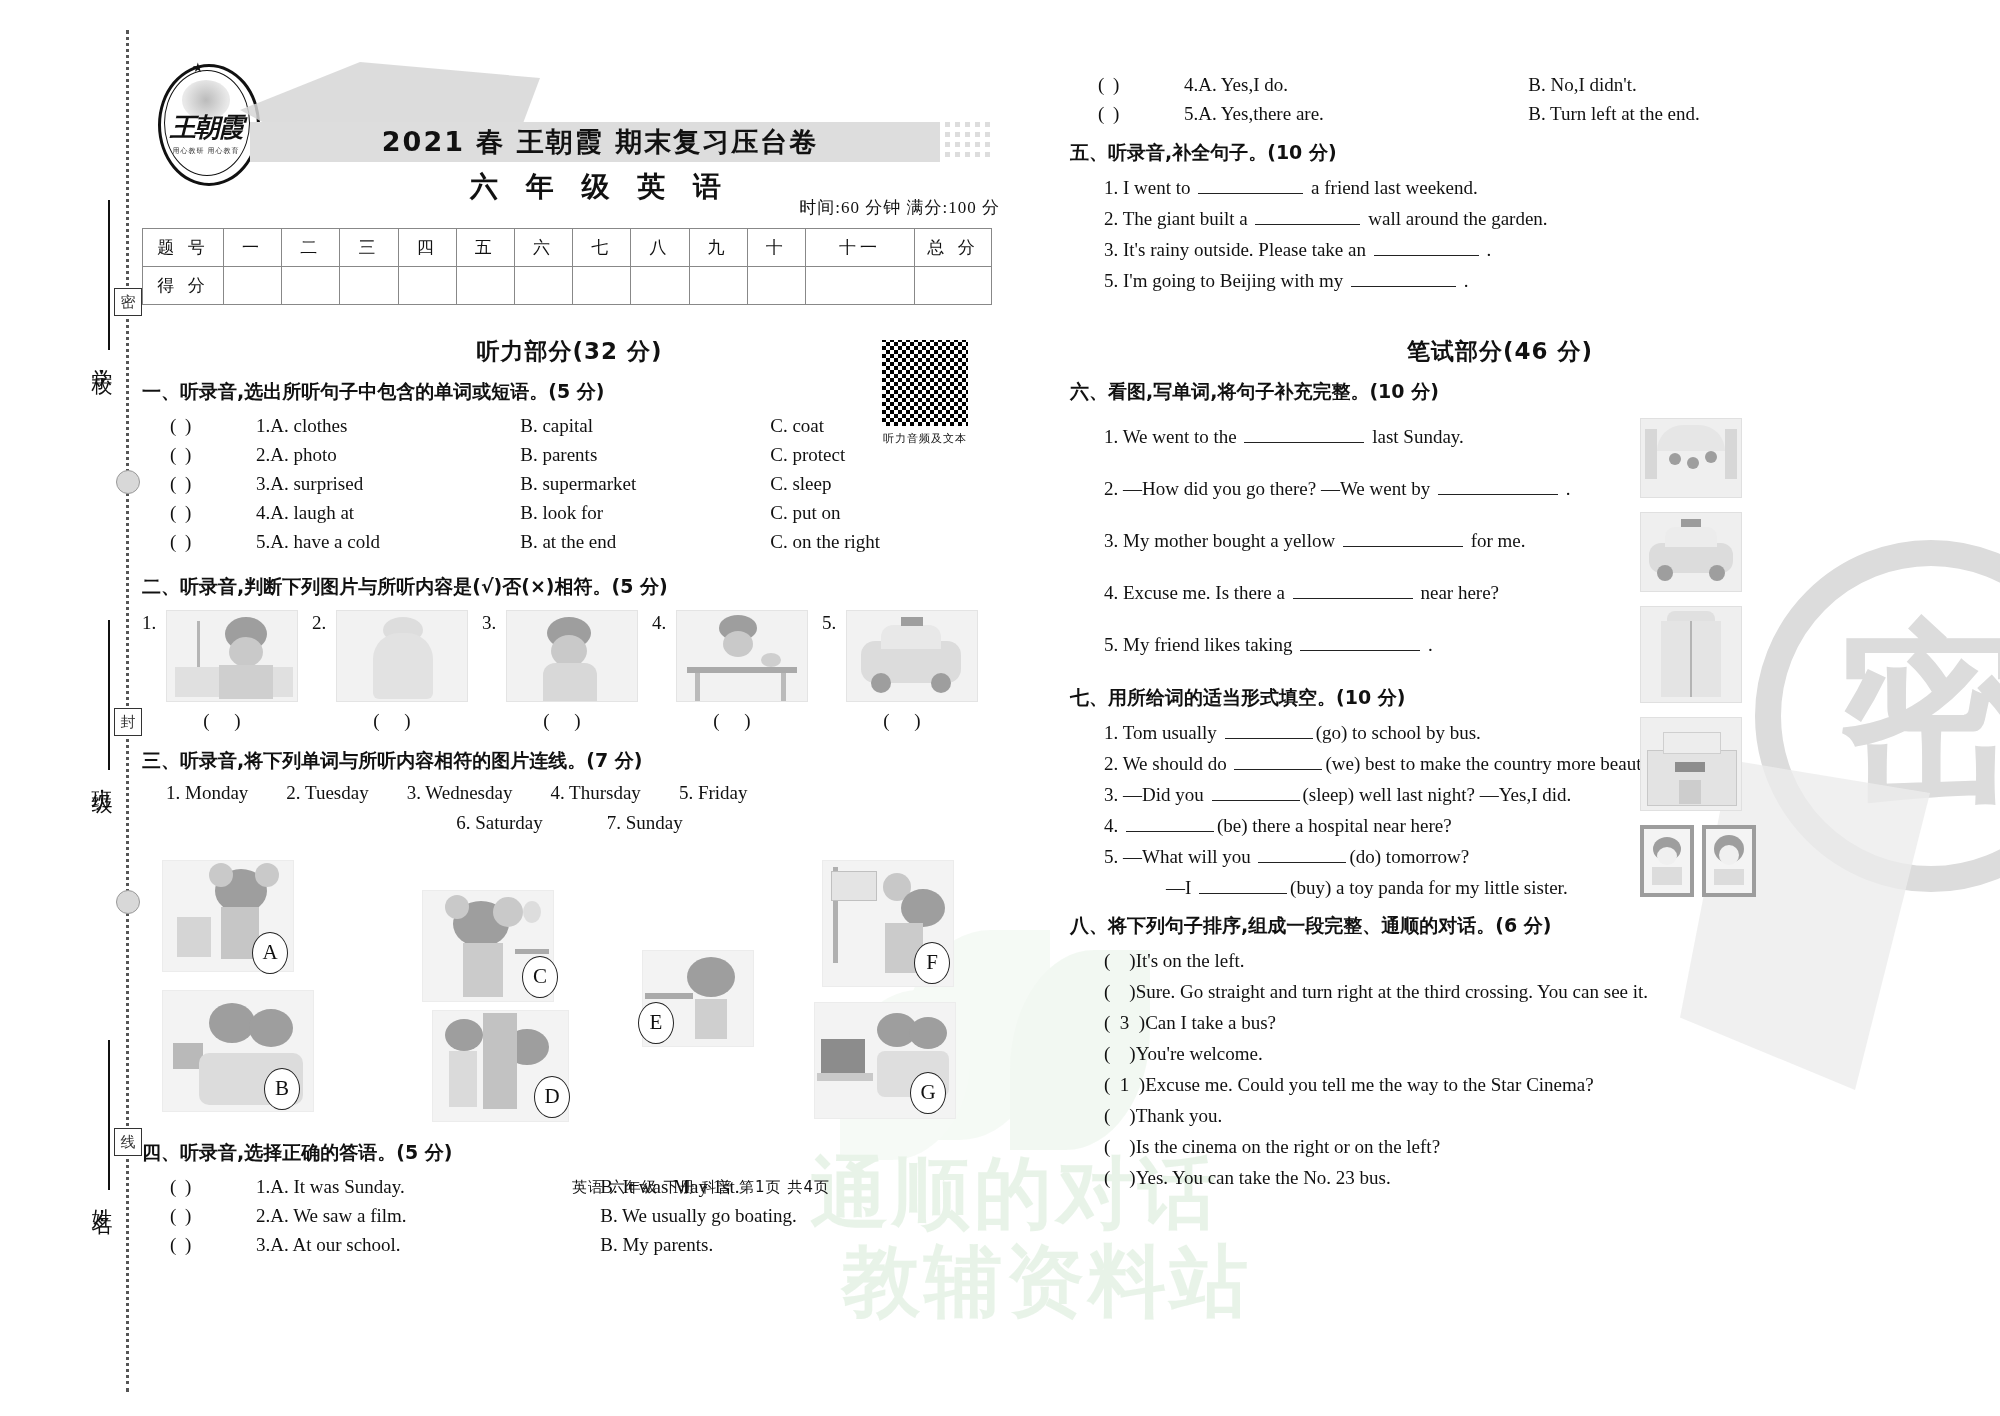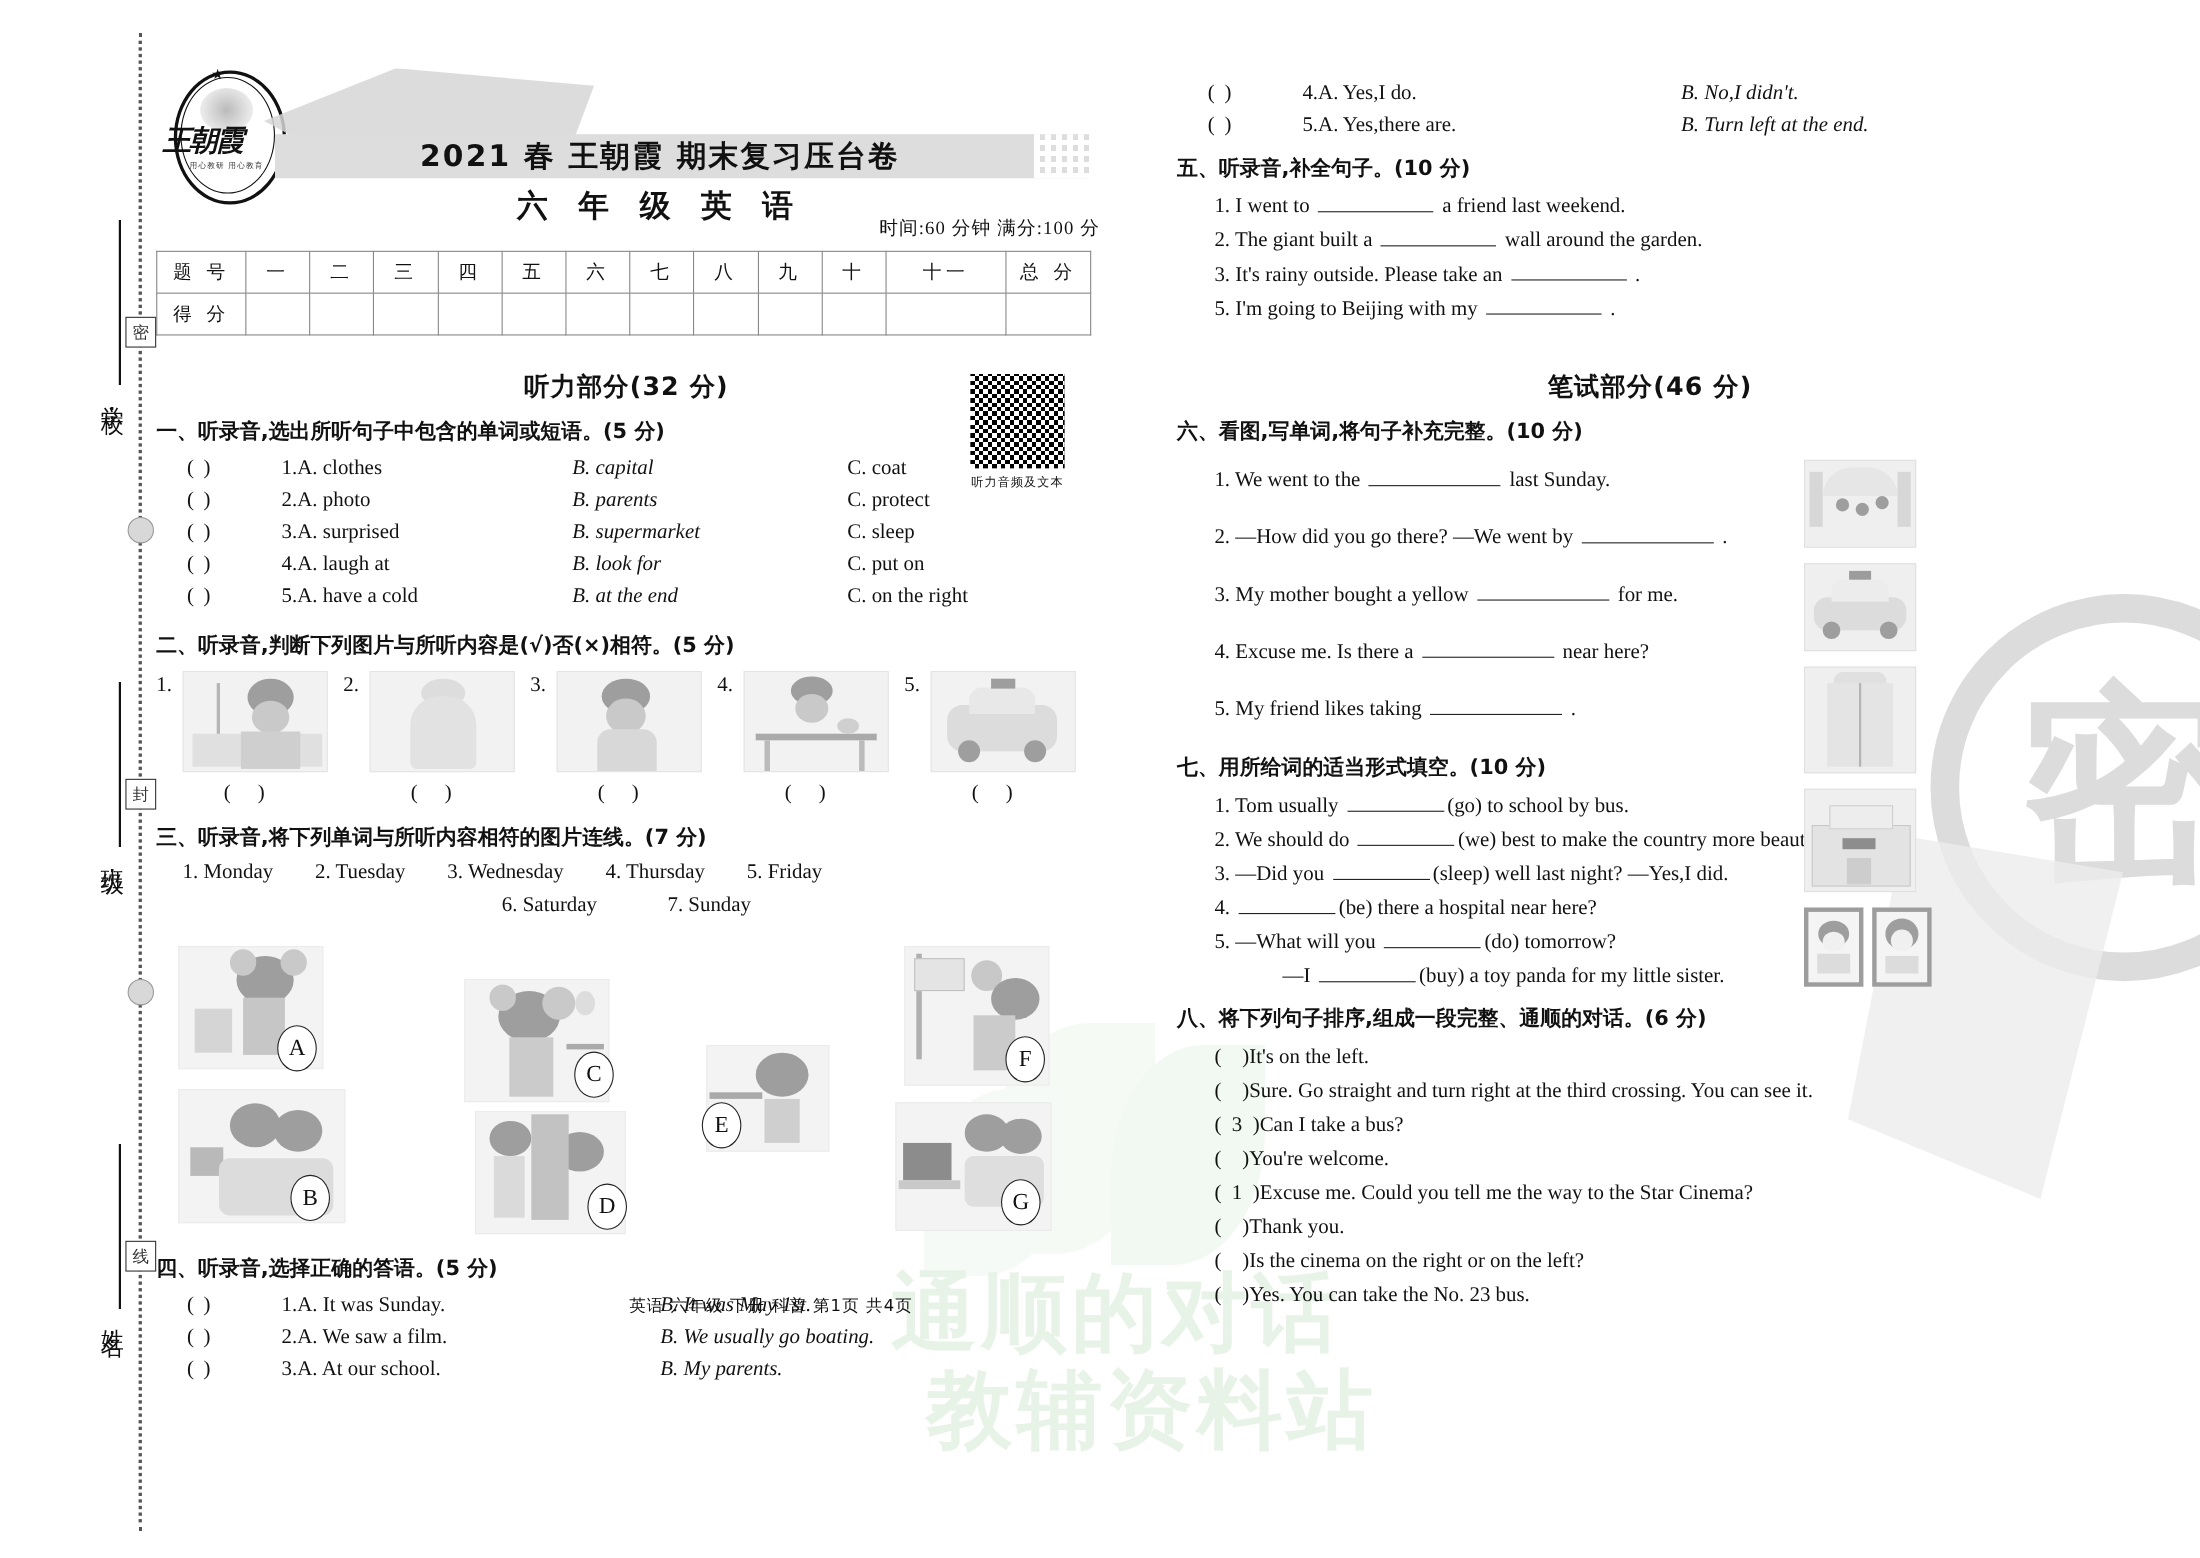--- a/index.html
+++ b/index.html
@@ -49,21 +49,21 @@
   }
   .logo .oval2{
     position:absolute;left:16px;top:12px;width:84px;height:104px;border-radius:50%;
     border:1px solid #111;
   }
   .logo .ring{
     position:absolute;left:34px;top:22px;width:48px;height:40px;border-radius:50%;
     background:radial-gradient(circle,#bbb 0%,#e9e9e9 70%);
   }
   .logo .brand{
-    position:absolute;left:0;top:52px;width:116px;text-align:left;
+    position:absolute;left:0;top:52px;width:116px;text-align:center;
     font-family:"DejaVu Sans","Liberation Sans",sans-serif;
     font-size:26px;font-weight:bold;font-style:italic;color:#111;letter-spacing:-2px;
   }
   .logo .sub{
     position:absolute;left:0;top:88px;width:116px;text-align:center;
     font-size:7px;letter-spacing:1px;color:#333;
     font-family:"DejaVu Sans","Liberation Sans",sans-serif;
   }
   .logo .star{position:absolute;left:44px;top:2px;font-size:13px;color:#111;}
   .ribbon{
@@ -119,21 +119,21 @@
     text-align:center;font-family:"DejaVu Sans","Liberation Sans",sans-serif;
     font-size:23px;font-weight:bold;letter-spacing:1px;margin:6px 0 12px 0;color:#111;
   }
   .q-head{
     font-family:"DejaVu Sans","Liberation Sans",sans-serif;
     font-size:19px;font-weight:bold;letter-spacing:0px;color:#111;margin:10px 0 6px 0;
   }
   .opt-row{display:flex;font-size:19px;line-height:29px;margin-left:28px;}
   .opt-row .br{width:86px;flex:none;letter-spacing:2px;}
   .opt-row .oA{width:250px;flex:none;}
-  .opt-row .oB{width:250px;flex:none;font-style:italic;}
+  .opt-row .oB{width:250px;flex:none;}
   .opt-row .oC{flex:1;}
   .opt-row.two .oA{width:330px;}
   .line-item{font-size:19px;line-height:31px;margin-left:34px;}
   .blank{display:inline-block;border-bottom:1.4px solid #222;width:105px;height:17px;margin:0 3px;}
   .blank.sm{width:88px;}
   .blank.lg{width:120px;}
 
   
   .qr-wrap{position:absolute;left:872px;top:338px;width:106px;text-align:center;}
   .qr{

